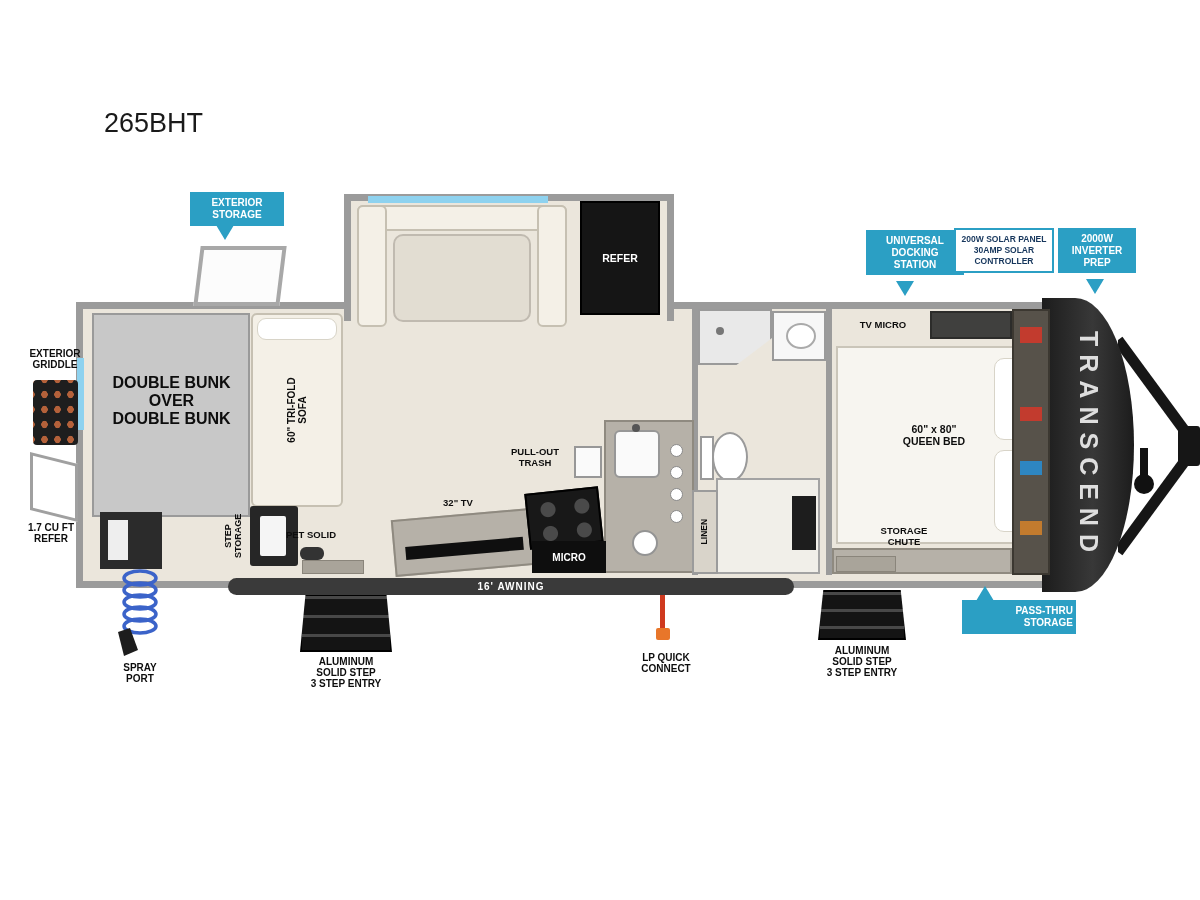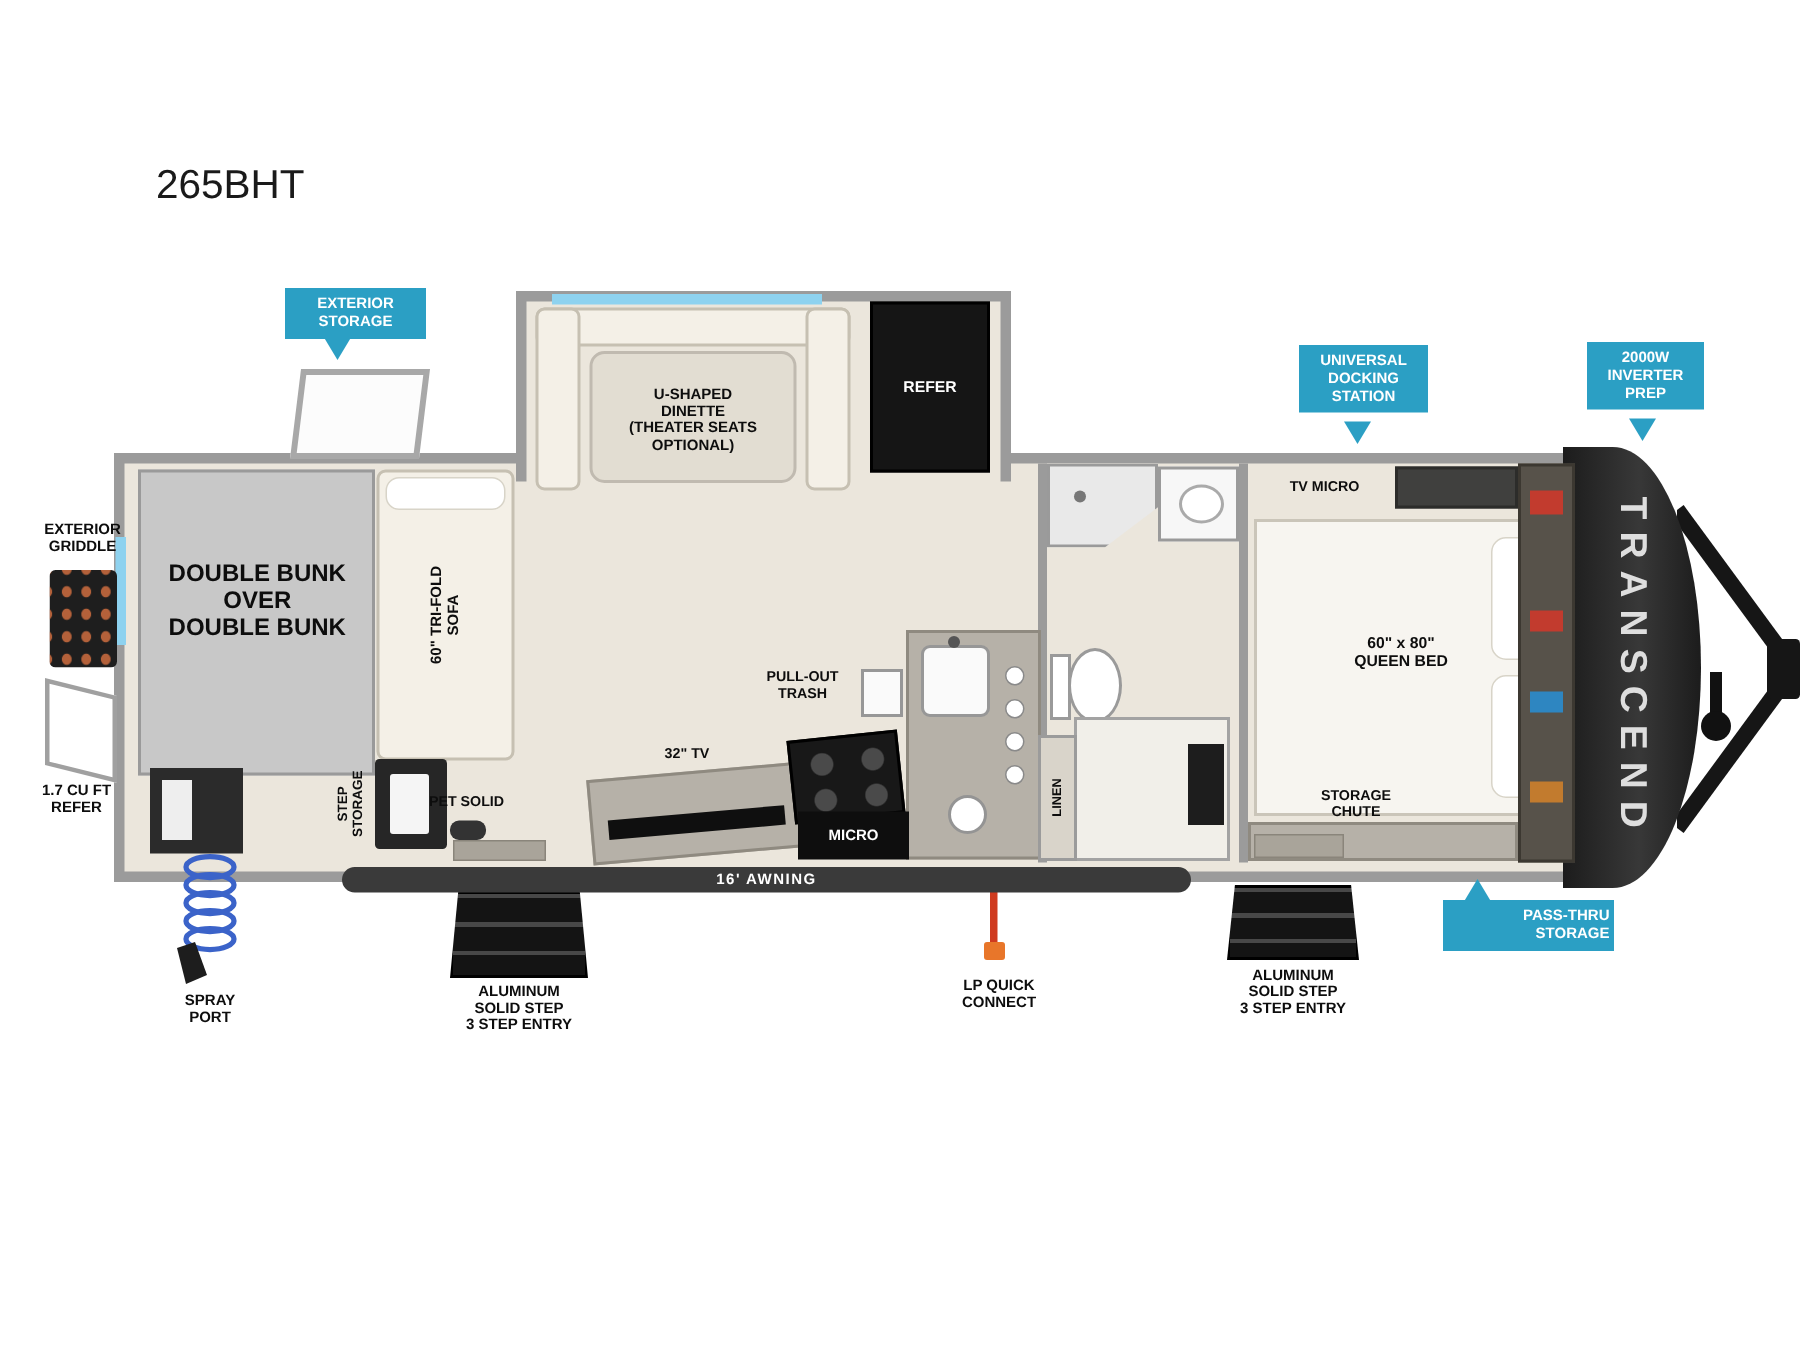--- a/index.html
+++ b/index.html
@@ -89,24 +89,20 @@
   <div class="box" style="left:100px; top:512px; width:62px; height:57px; background:#2b2b2b; z-index:10;">
     <div style="position:absolute; left:8px; top:8px; width:20px; height:40px; background:#eeeeee;"></div>
   </div>
   <div class="lbl" style="left:10px; top:522px; width:82px;">1.7 CU FT
 REFER</div>
 
   <div class="box seat" style="left:357px; top:205px; width:210px; height:26px; z-index:10;"></div>
   <div class="box seat" style="left:357px; top:205px; width:30px; height:122px; z-index:10;"></div>
   <div class="box seat" style="left:537px; top:205px; width:30px; height:122px; z-index:10;"></div>
   <div class="box" style="left:393px; top:234px; width:138px; height:88px; background:#e2ddd2; border:2px solid #c0bab0; border-radius:10px; z-index:10;"></div>
-  <div class="lbl" style="left:402px; top:258px; width:120px;">U-SHAPED
-DINETTE
-(THEATER SEATS
-OPTIONAL)</div>
 
   <div class="box" style="left:580px; top:201px; width:80px; height:114px; background:#151515; border:2px solid #000; display:flex; align-items:center; justify-content:center; z-index:10;">
     <span style="color:#fff; font-weight:bold; font-size:10.5px;">REFER</span>
   </div>
 
   <div class="box counter" style="left:393px; top:514px; width:140px; height:57px; transform:rotate(-5deg); z-index:10;">
     <div style="position:absolute; left:10px; top:26px; width:118px; height:13px; background:#0f0f0f;"></div>
   </div>
   <div class="lbl s9" style="left:428px; top:498px; width:60px;">32" TV</div>
 
@@ -206,25 +202,28 @@
     <ellipse cx="26" cy="60" rx="16" ry="7" fill="none" stroke="#3b63c9" stroke-width="3.5"></ellipse>
     <polygon points="4,66 16,62 24,84 10,90" fill="#1d1d1d"></polygon>
   </svg>
   <div class="lbl" style="left:108px; top:662px; width:64px;">SPRAY
 PORT</div>
 
   <div class="callout" style="left:190px; top:192px; width:94px;">EXTERIOR
 STORAGE</div>
   <div class="tri down" style="left:216px; top:225px;"></div>
 
-  <div class="callout" style="left:866px; top:230px; width:86px;">UNIVERSAL
+  <div class="callout" style="left:866px; top:230px; width:98px;">UNIVERSAL
 DOCKING
 STATION</div>
   <div class="tri down" style="left:896px; top:281px;"></div>
 
+  <div class="callout-outline" style="left:954px; top:228px; width:100px;">200W SOLAR PANEL
+30AMP SOLAR
+CONTROLLER</div>
 
   <div class="callout" style="left:1058px; top:228px; width:78px;">2000W
 INVERTER
 PREP</div>
   <div class="tri down" style="left:1086px; top:279px;"></div>
 
   <div class="callout" style="left:962px; top:600px; width:114px;text-align:right;">PASS-THRU
 STORAGE</div>
   <div class="tri up" style="left:976px; top:586px;"></div>
 

